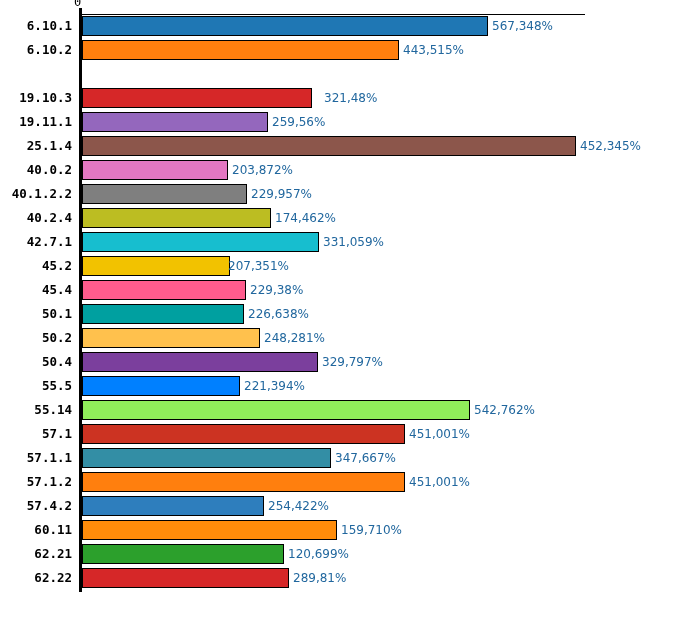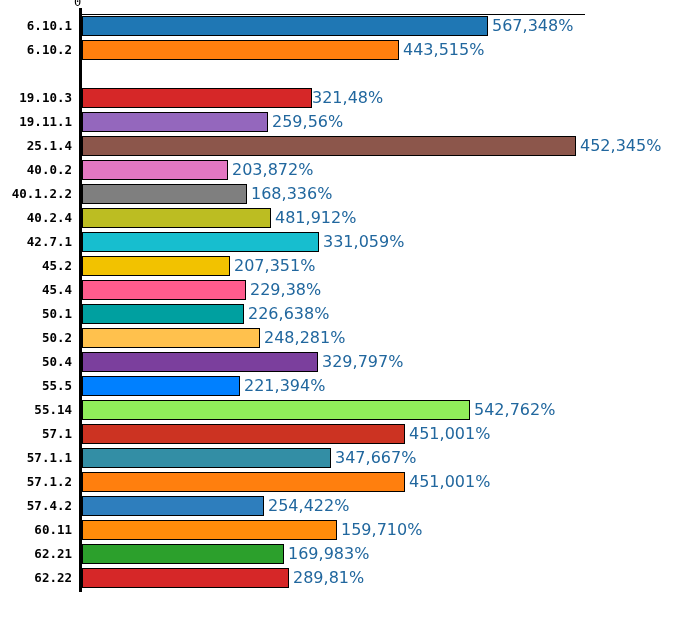--- a/index.html
+++ b/index.html
@@ -87,21 +87,21 @@
     height: 20px;
     border: 1px solid #000000;
     box-sizing: border-box;
   }
   .val-label {
     position: absolute;
     top: 0;
     height: 24px;
     line-height: 24px;
     font-family: "DejaVu Sans", sans-serif;
-    font-size: 16px;
+    font-size: 12px;
     color: #21679e;
     white-space: nowrap;
   }
 </style>
 </head>
 <body>
 
 <div id="chart-root">
 
   <div class="origin-label">0</div>
@@ -116,56 +116,56 @@
         <div class="val-label" style="left: 492px; color: rgb(33, 103, 158);">567,348%</div>
       </div>
       <div class="bar-row" style="top: 24px;">
         <div class="cat-label">6.10.2</div>
         <div class="bar" style="width: 317px; background: rgb(255, 127, 14);"></div>
         <div class="val-label" style="left: 403px; color: rgb(33, 103, 158);">443,515%</div>
       </div>
       <div class="bar-row" style="top: 72px; padding-left: 36px;">
         <div class="cat-label">19.10.3</div>
         <div class="bar" style="width: 230px; background: rgb(214, 39, 40);"></div>
-        <div class="val-label" style="left: 312px; color: rgb(33, 103, 158);">321,48%</div>
+        <div class="val-label" style="left: 324px; color: rgb(33, 103, 158);">321,48%</div>
       </div>
       <div class="bar-row" style="top: 96px;">
         <div class="cat-label">19.11.1</div>
         <div class="bar" style="width: 186px; background: rgb(148, 103, 189);"></div>
         <div class="val-label" style="left: 272px; color: rgb(33, 103, 158);">259,56%</div>
       </div>
       <div class="bar-row" style="top: 120px;">
         <div class="cat-label">25.1.4</div>
         <div class="bar" style="width: 494px; background: rgb(140, 86, 75);"></div>
         <div class="val-label" style="left: 580px; color: rgb(33, 103, 158);">452,345%</div>
       </div>
       <div class="bar-row" style="top: 144px;">
         <div class="cat-label">40.0.2</div>
         <div class="bar" style="width: 146px; background: rgb(227, 119, 194);"></div>
         <div class="val-label" style="left: 232px; color: rgb(33, 103, 158);">203,872%</div>
       </div>
       <div class="bar-row" style="top: 168px;">
         <div class="cat-label">40.1.2.2</div>
         <div class="bar" style="width: 165px; background: rgb(127, 127, 127);"></div>
-        <div class="val-label" style="left: 251px; color: rgb(33, 103, 158);">168,336%</div>
+        <div class="val-label" style="left: 251px; color: rgb(33, 103, 158);">229,957%</div>
       </div>
       <div class="bar-row" style="top: 192px;">
         <div class="cat-label">40.2.4</div>
         <div class="bar" style="width: 189px; background: rgb(188, 189, 34);"></div>
-        <div class="val-label" style="left: 275px; color: rgb(33, 103, 158);">481,912%</div>
+        <div class="val-label" style="left: 275px; color: rgb(33, 103, 158);">174,462%</div>
       </div>
       <div class="bar-row" style="top: 216px;">
         <div class="cat-label">42.7.1</div>
         <div class="bar" style="width: 237px; background: rgb(23, 190, 207);"></div>
         <div class="val-label" style="left: 323px; color: rgb(33, 103, 158);">331,059%</div>
       </div>
       <div class="bar-row" style="top: 240px; padding-left: 17px;">
         <div class="cat-label">45.2</div>
         <div class="bar" style="width: 148px; background: rgb(242, 194, 0);"></div>
-        <div class="val-label" style="left: 234px; color: rgb(33, 103, 158);">207,351%</div>
+        <div class="val-label" style="left: 228px; color: rgb(33, 103, 158);">207,351%</div>
       </div>
       <div class="bar-row" style="top: 264px;">
         <div class="cat-label">45.4</div>
         <div class="bar" style="width: 164px; background: rgb(255, 92, 141);"></div>
         <div class="val-label" style="left: 250px; color: rgb(33, 103, 158);">229,38%</div>
       </div>
       <div class="bar-row" style="top: 288px;">
         <div class="cat-label">50.1</div>
         <div class="bar" style="width: 162px; background: rgb(0, 160, 160);"></div>
         <div class="val-label" style="left: 248px; color: rgb(33, 103, 158);">226,638%</div>
@@ -211,21 +211,21 @@
         <div class="val-label" style="left: 268px; color: rgb(33, 103, 158);">254,422%</div>
       </div>
       <div class="bar-row" style="top: 504px;">
         <div class="cat-label">60.11</div>
         <div class="bar" style="width: 255px; background: rgb(255, 140, 10);"></div>
         <div class="val-label" style="left: 341px; color: rgb(33, 103, 158);">159,710%</div>
       </div>
       <div class="bar-row" style="top: 528px;">
         <div class="cat-label">62.21</div>
         <div class="bar" style="width: 202px; background: rgb(44, 160, 44);"></div>
-        <div class="val-label" style="left: 288px; color: rgb(33, 103, 158);">169,983%</div>
+        <div class="val-label" style="left: 288px; color: rgb(33, 103, 158);">120,699%</div>
       </div>
       <div class="bar-row" style="top: 552px;">
         <div class="cat-label">62.22</div>
         <div class="bar" style="width: 207px; background: rgb(214, 39, 40);"></div>
         <div class="val-label" style="left: 293px; color: rgb(33, 103, 158);">289,81%</div>
       </div>
     </div>
 
 </div>
 

